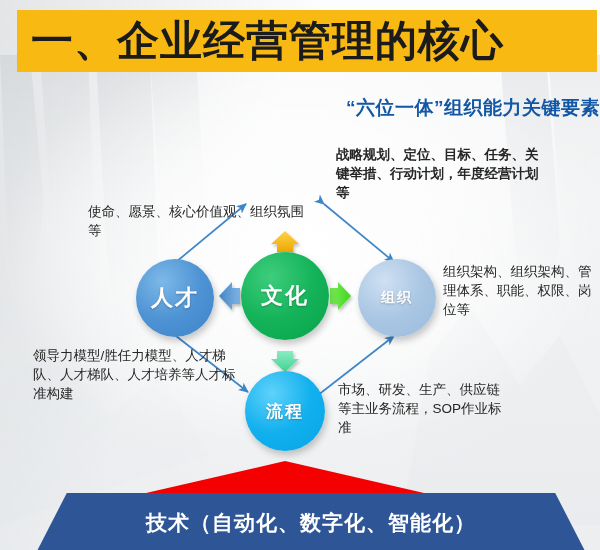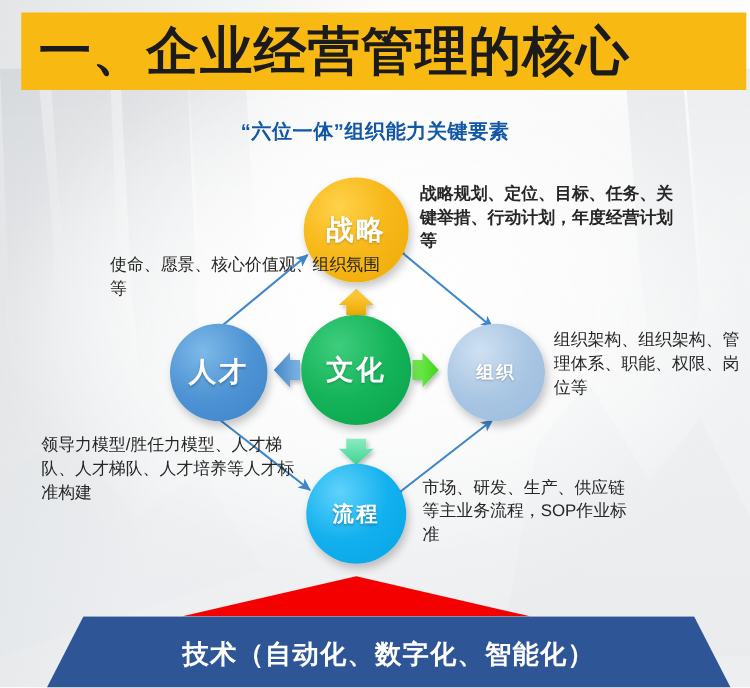--- a/index.html
+++ b/index.html
@@ -25,22 +25,22 @@
     position:absolute;left:17px;top:10px;width:580px;height:62px;
     background:#F8B912;
     display:flex;align-items:center;
   }
   .banner-title .t{
     font-size:42px;font-weight:700;color:#1b1b1b;letter-spacing:1px;
     padding-left:14px;line-height:1;
     white-space:nowrap;
   }
   .subtitle{
-    position:absolute;left:0;top:95px;width:600px;text-align:center;
-    font-size:16px;font-weight:700;color:#1257A5;letter-spacing:.5px;
+    position:absolute;left:0;top:95px;width:600px;text-align:right;
+    font-size:19px;font-weight:700;color:#1257A5;letter-spacing:.5px;
   }
   .diagram{position:absolute;left:0;top:0;width:600px;height:550px;}
 
   .circle{
     position:absolute;border-radius:50%;
     display:flex;align-items:center;justify-content:center;
     color:#ffffff;font-weight:700;letter-spacing:2px;
     text-shadow:0 1px 2px rgba(0,0,0,.25);
     box-shadow:2px 4px 7px rgba(0,0,0,.22);
   }
@@ -158,23 +158,20 @@
     <g filter="url(#sh)">
       <path fill="url(#gUp)" d="M285,231 L299,244 L293,244 L293,252 L277,252 L277,244 L271,244 Z"></path>
       <path fill="url(#gDown)" d="M285,372 L271,359 L277,359 L277,351 L293,351 L293,359 L299,359 Z"></path>
       <path fill="url(#gLeft)" d="M219,296 L232,282 L232,288 L240,288 L240,304 L232,304 L232,310 Z"></path>
       <path fill="url(#gRight)" d="M351,296 L338,282 L338,288 L330,288 L330,304 L338,304 L338,310 Z"></path>
     </g>
 
     <path fill="#F40000" d="M285,461 L424,493 L146,493 Z"></path>
   </svg>
 
-  <div class="circle c-strategy">
-    <span>战略</span>
-  </div>
   <div class="circle c-culture">
     <span>文化</span>
   </div>
   <div class="circle c-talent">
     <span>人才</span>
   </div>
   <div class="circle c-org">
     <span>组织</span>
   </div>
   <div class="circle c-process">

